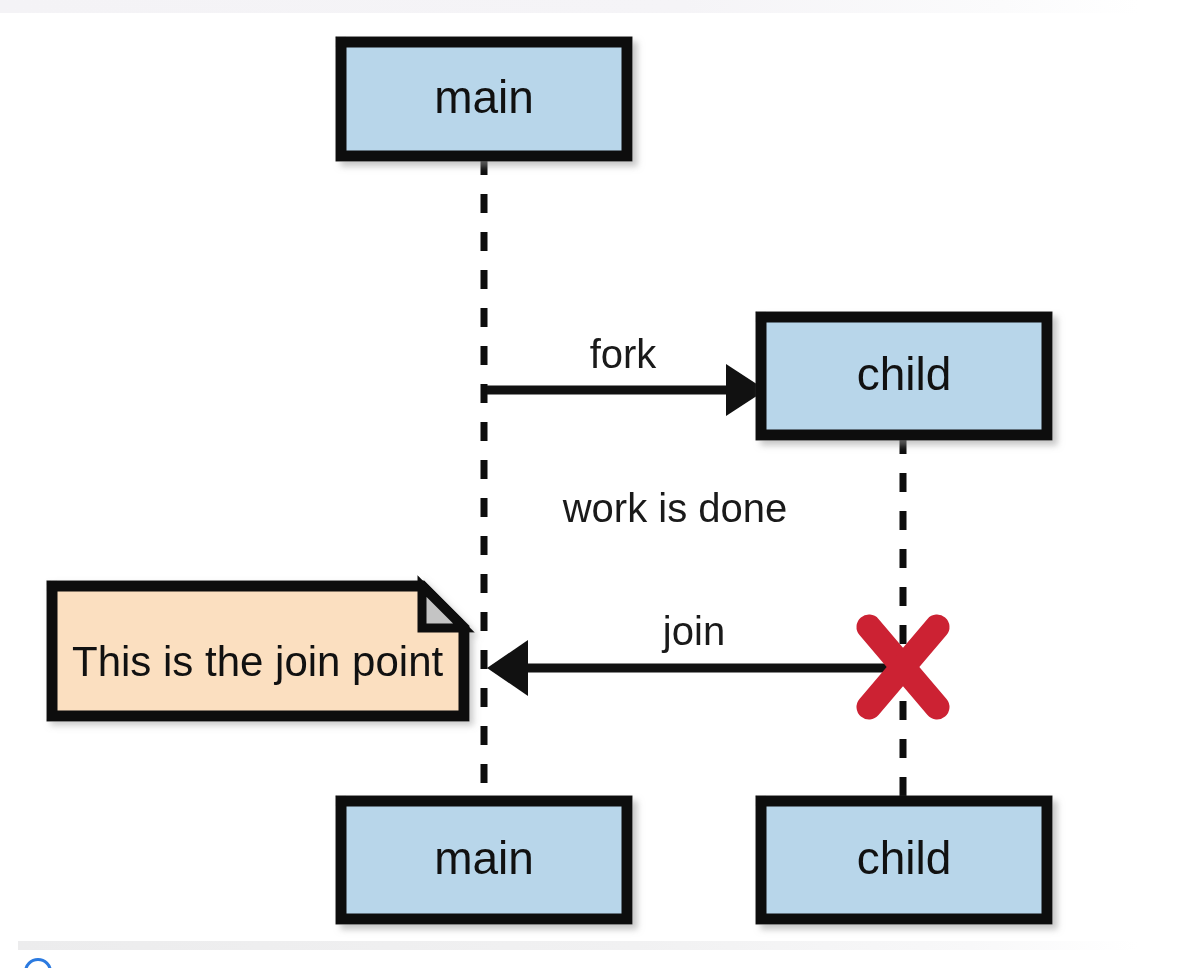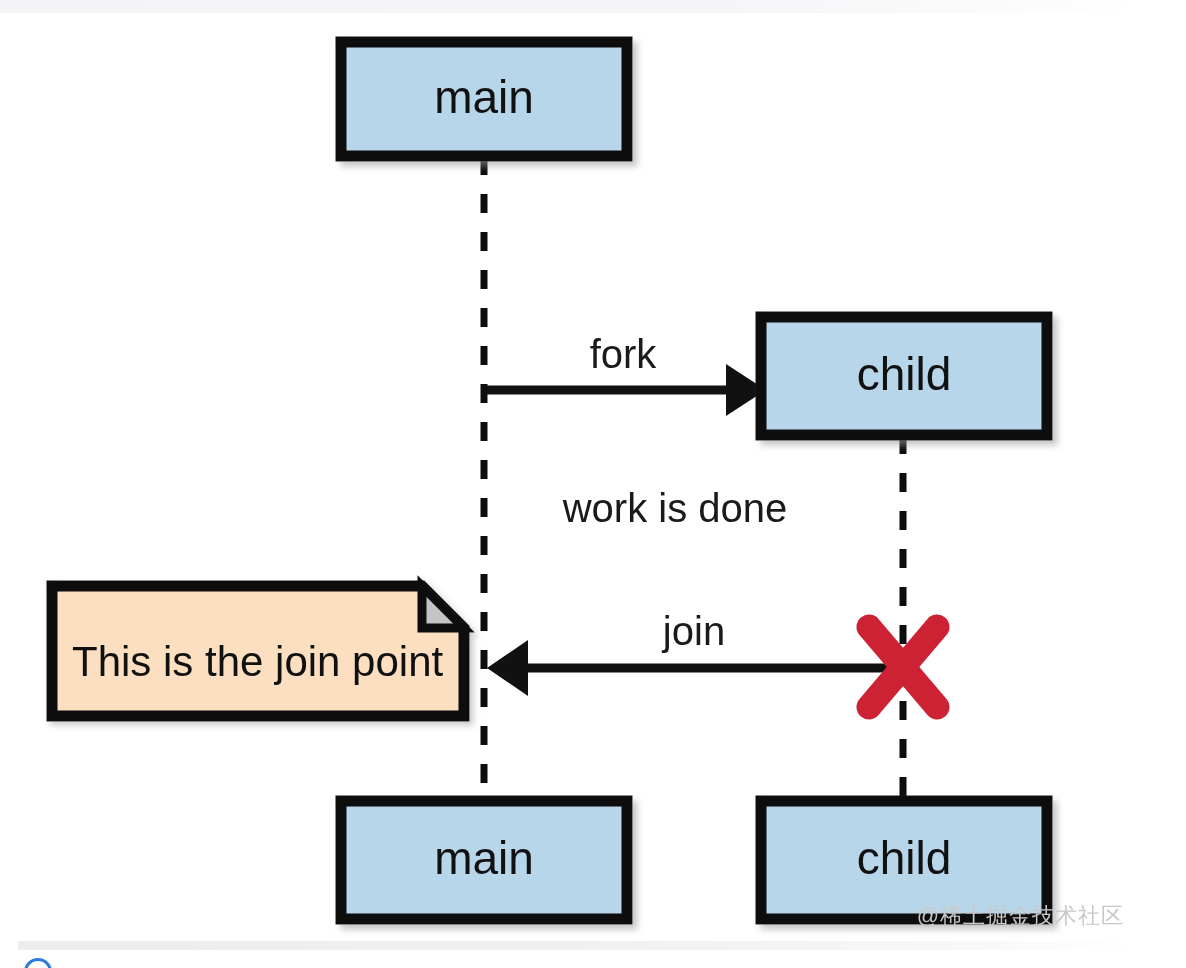--- a/index.html
+++ b/index.html
@@ -149,18 +149,17 @@
     </g>
     <text class="box-label" x="904" y="862">child</text>
 
     <g filter="url(#noteshadow)">
       <path d="M 52 586 L 422 586 L 464 628 L 464 716 L 52 716 Z" fill="#fbdfc0" stroke="#0d0d0d" stroke-width="11" stroke-linejoin="miter"></path>
       <path d="M 422 586 L 422 628 L 464 628 Z" fill="#c4c4c4" stroke="#0d0d0d" stroke-width="9" stroke-linejoin="miter"></path>
     </g>
     <text class="note-label" x="72" y="665">This is the join point</text>
   </svg>
 
-  <div class="watermark">@稀土掘金技术社区</div>
 
   <div class="bottom-band"></div>
   <div class="blue-arc"></div>
 
 </div>
 
 </body></html>

